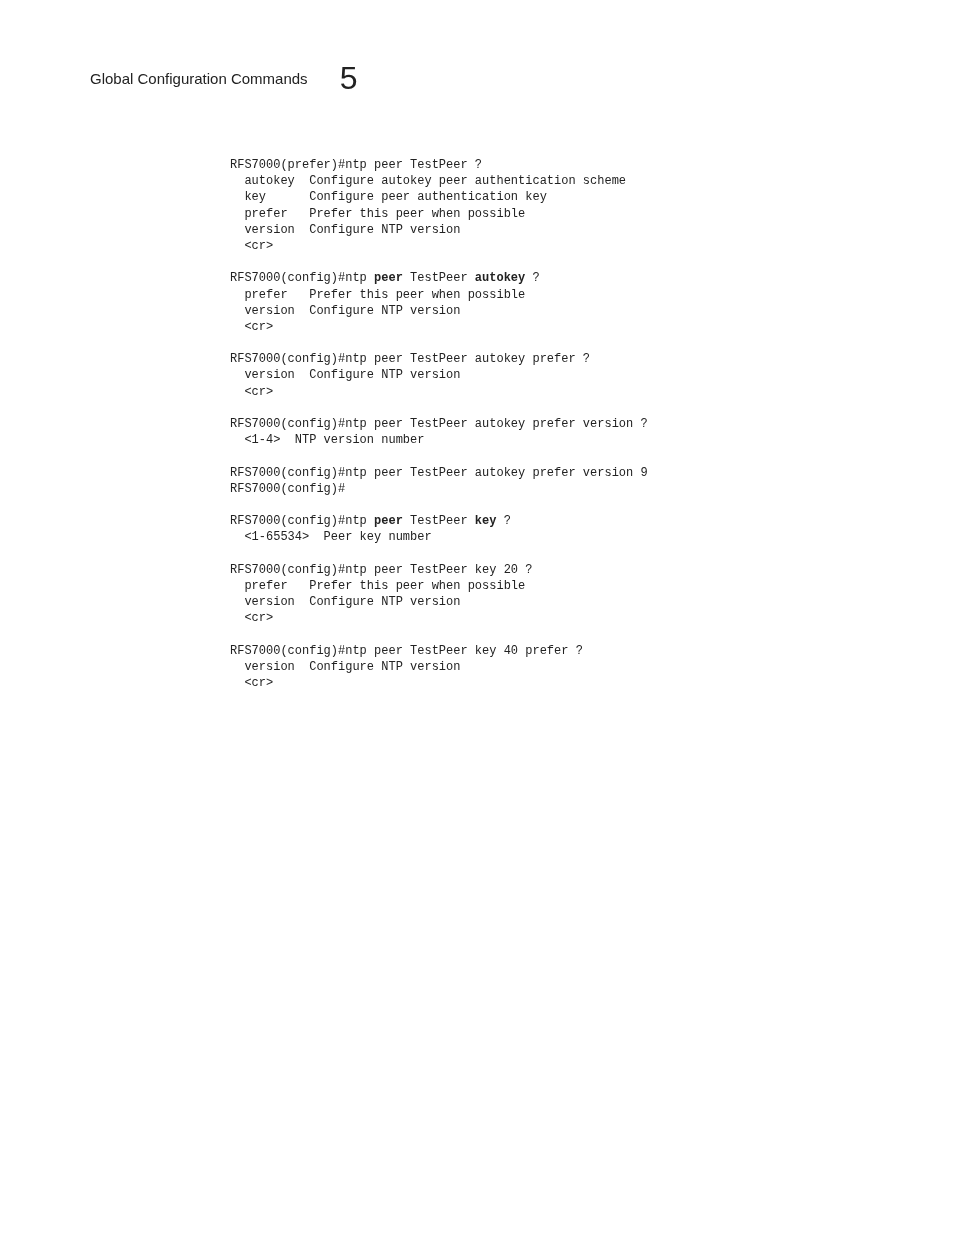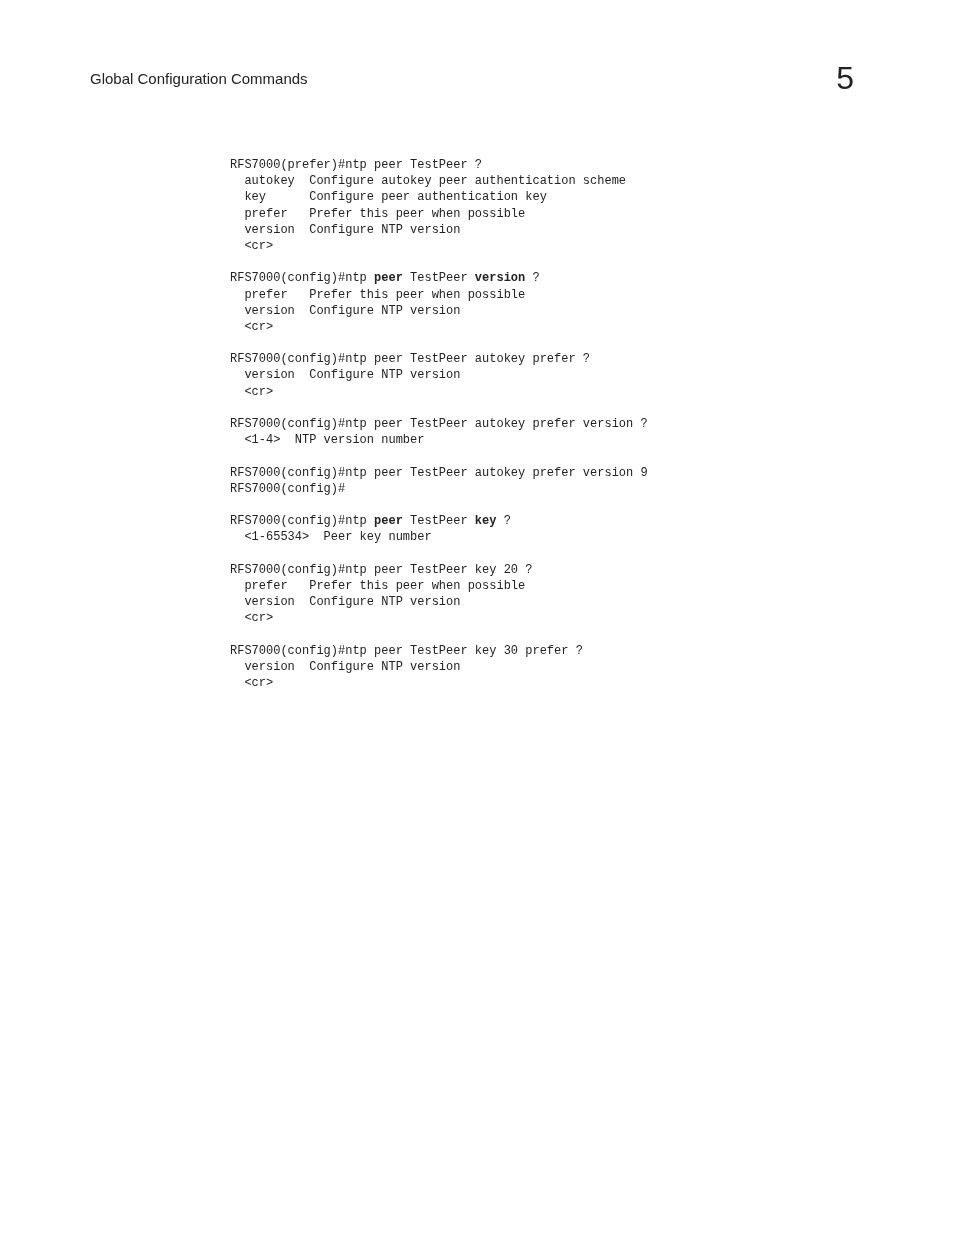--- a/index.html
+++ b/index.html
@@ -10,21 +10,21 @@
     width: 954px;
     height: 1235px;
     position: relative;
     box-sizing: border-box;
   }
   .page {
     padding: 60px 90px 0 90px;
   }
   .header {
     display: flex;
-    justify-content: space-between;
+    justify-content: flex-start;
     align-items: center;
     gap: 32px;
     padding-right: 10px;
     margin-bottom: 60px;
   }
   .header-title {
     font-size: 15px;
     color: #222;
   }
   .chapter-num {
@@ -53,21 +53,21 @@
     <span class="chapter-num">5</span>
   </div>
 
   <div class="codeblock"><span>RFS7000(prefer)#ntp peer TestPeer ?</span>
 <span>  autokey  Configure autokey peer authentication scheme</span>
 <span>  key      Configure peer authentication key</span>
 <span>  prefer   Prefer this peer when possible</span>
 <span>  version  Configure NTP version</span>
 <span>  &lt;cr&gt;</span>
 
-<span><span>RFS7000(config)#ntp </span><span class="bold">peer</span><span> TestPeer </span><span class="bold">version</span><span> ?</span></span>
+<span><span>RFS7000(config)#ntp </span><span class="bold">peer</span><span> TestPeer </span><span class="bold">autokey</span><span> ?</span></span>
 <span>  prefer   Prefer this peer when possible</span>
 <span>  version  Configure NTP version</span>
 <span>  &lt;cr&gt;</span>
 
 <span>RFS7000(config)#ntp peer TestPeer autokey prefer ?</span>
 <span>  version  Configure NTP version</span>
 <span>  &lt;cr&gt;</span>
 
 <span>RFS7000(config)#ntp peer TestPeer autokey prefer version ?</span>
 <span>  &lt;1-4&gt;  NTP version number</span>
@@ -76,16 +76,16 @@
 <span>RFS7000(config)#</span>
 
 <span><span>RFS7000(config)#ntp </span><span class="bold">peer</span><span> TestPeer </span><span class="bold">key</span><span> ?</span></span>
 <span>  &lt;1-65534&gt;  Peer key number</span>
 
 <span>RFS7000(config)#ntp peer TestPeer key 20 ?</span>
 <span>  prefer   Prefer this peer when possible</span>
 <span>  version  Configure NTP version</span>
 <span>  &lt;cr&gt;</span>
 
-<span>RFS7000(config)#ntp peer TestPeer key 30 prefer ?</span>
+<span>RFS7000(config)#ntp peer TestPeer key 40 prefer ?</span>
 <span>  version  Configure NTP version</span>
 <span>  &lt;cr&gt;</span></div>
 </div>
 
 </body></html>

